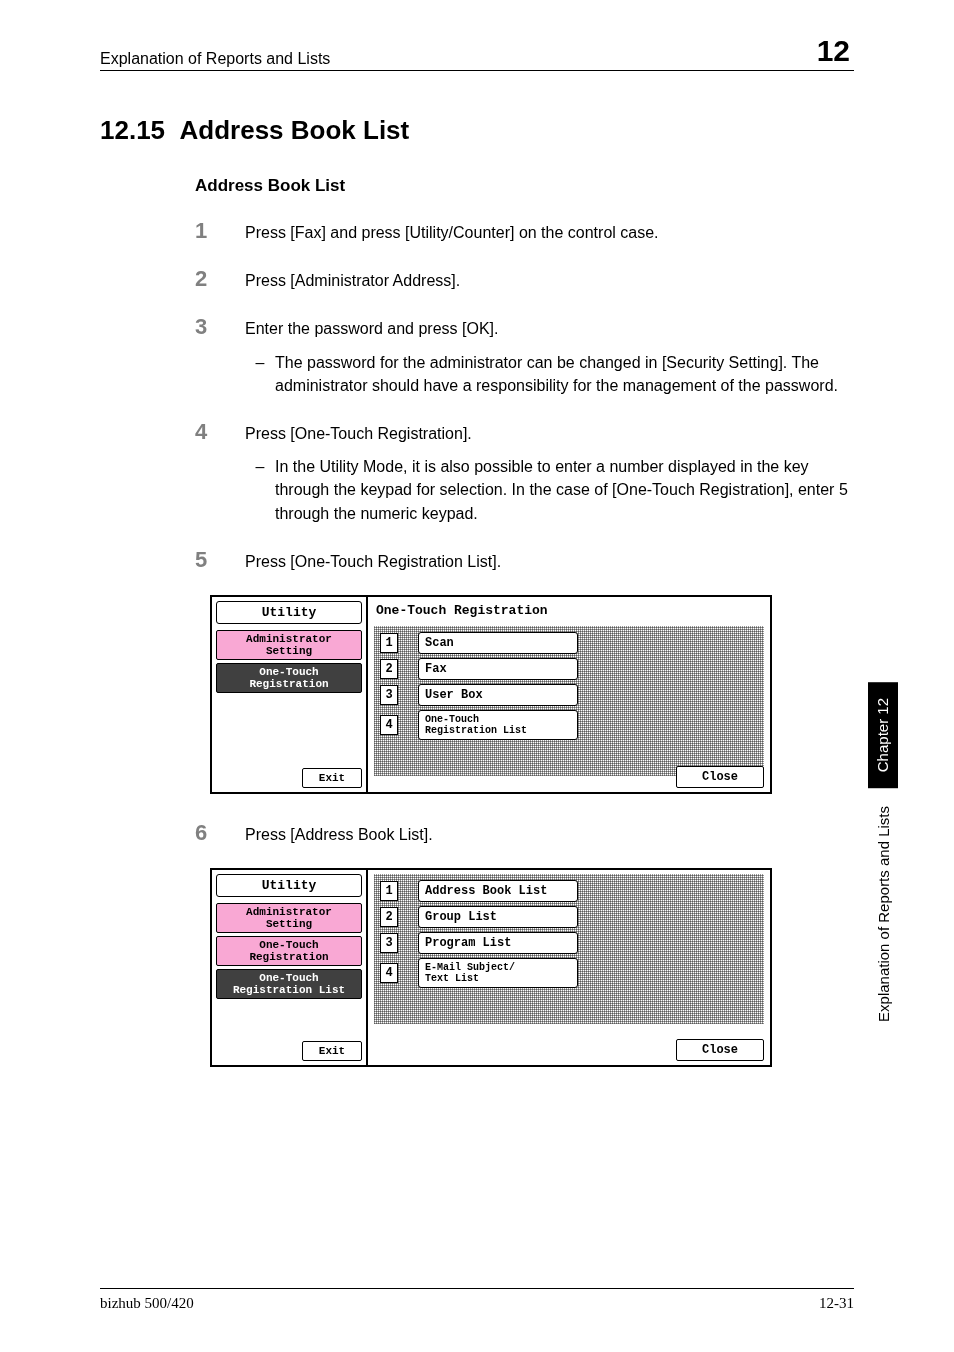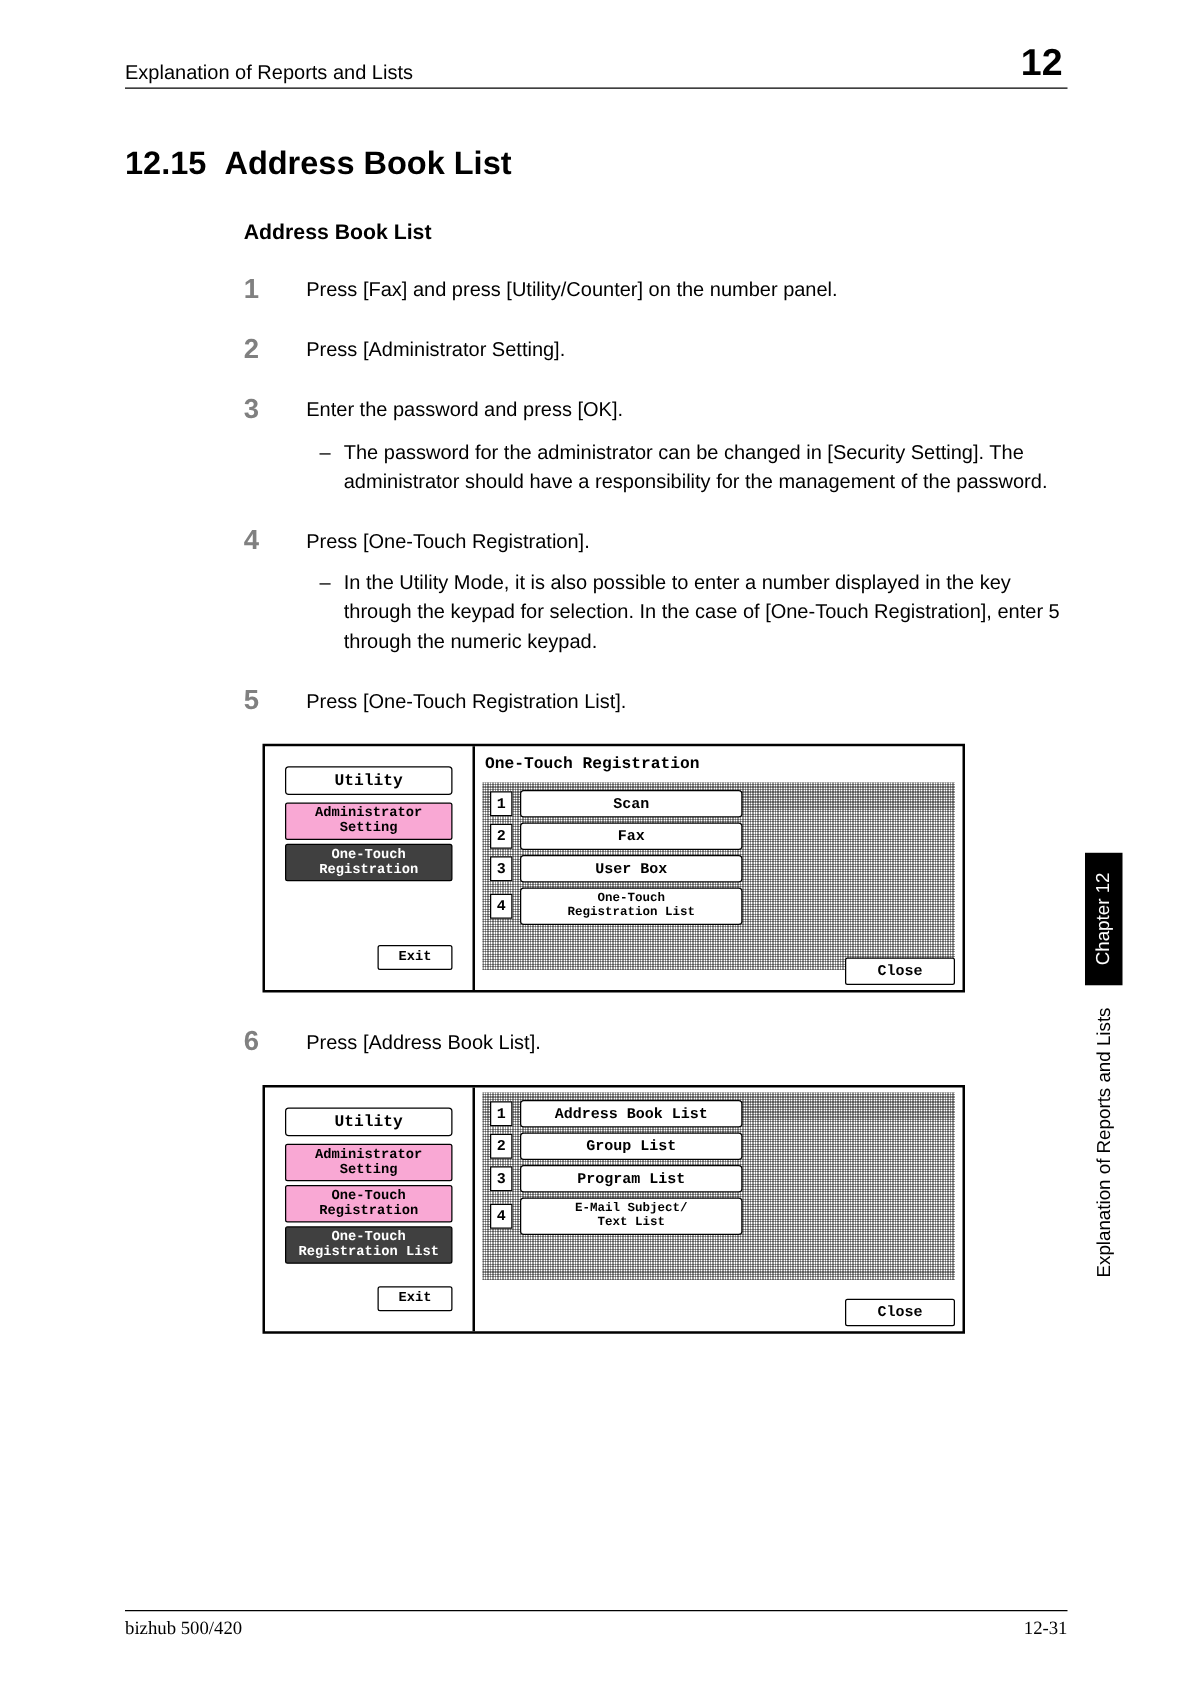--- a/index.html
+++ b/index.html
@@ -97,23 +97,23 @@
       margin-top: 4px;
       margin-bottom: 26px;
       width: 562px;
       border: 2px solid #000;
       display: flex;
       font-family: 'Courier New', monospace;
       background: #fff;
     }
     
     .ui-left {
-      width: 168px;
+      width: 156px;
       border-right: 2px solid #000;
-      padding: 16px;
+      padding: 4px;
       display: flex;
       flex-direction: column;
     }
     
     .ui-right {
       flex: 1;
       padding: 4px 6px;
       position: relative;
       min-height: 195px;
     }
@@ -193,23 +193,24 @@
       line-height: 18px;
       margin-right: 6px;
     }
     
     .ui-menu-btn {
       background: #fff;
       border: 1px solid #000;
       font-size: 12px;
       font-weight: bold;
       padding: 3px 6px;
-      width: 178px;
-      text-align: center;
+      width: 160px;
+      text-align: left;
       border-radius: 3px;
+      margin-left: 14px;
     }
     
     .ui-menu-btn.small-text {
       font-size: 10px;
       line-height: 1.1;
     }
     
     .ui-close-btn {
       position: absolute;
       bottom: 4px;
@@ -274,26 +275,26 @@
   </div>
 
   <h2 class="section-title">
     <span>12.15</span>&nbsp;&nbsp;<span>Address Book List</span>
   </h2>
 
   <h3 class="subsection-title">Address Book List</h3>
 
   <div class="step">
     <div class="step-num">1</div>
-    <div class="step-content">Press [Fax] and press [Utility/Counter] on the number panel.</div>
+    <div class="step-content">Press [Fax] and press [Utility/Counter] on the control case.</div>
   </div>
 
   <div class="step">
     <div class="step-num">2</div>
-    <div class="step-content">Press [Administrator Setting].</div>
+    <div class="step-content">Press [Administrator Address].</div>
   </div>
 
   <div class="step">
     <div class="step-num">3</div>
     <div class="step-content">
       <span>Enter the password and press [OK].</span>
       <div class="sub-item">
         <div class="sub-dash">–</div>
         <div class="sub-text">The password for the administrator can be changed in [Security Setting]. The administrator should have a responsibility for the management of the password.</div>
       </div>

